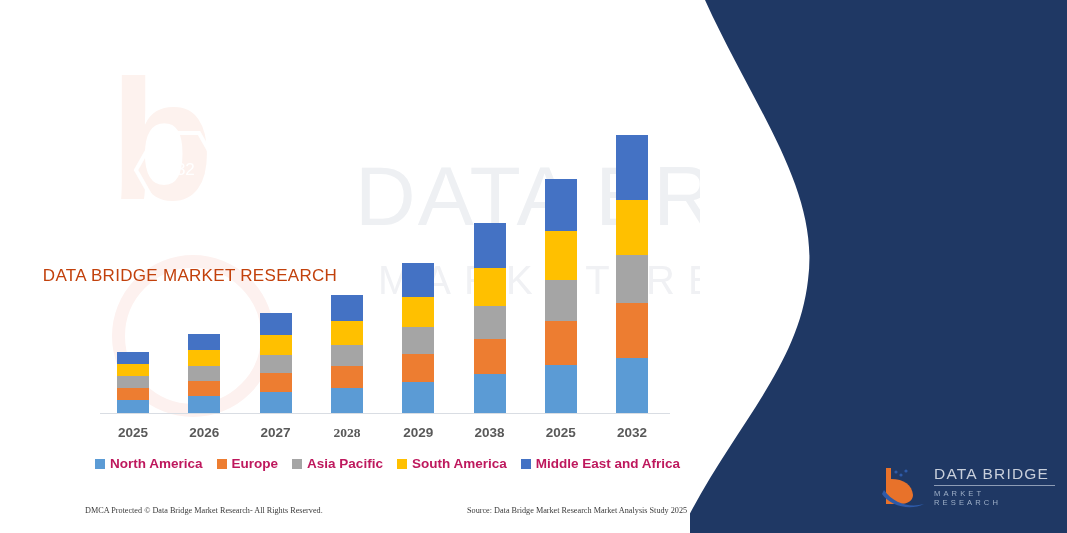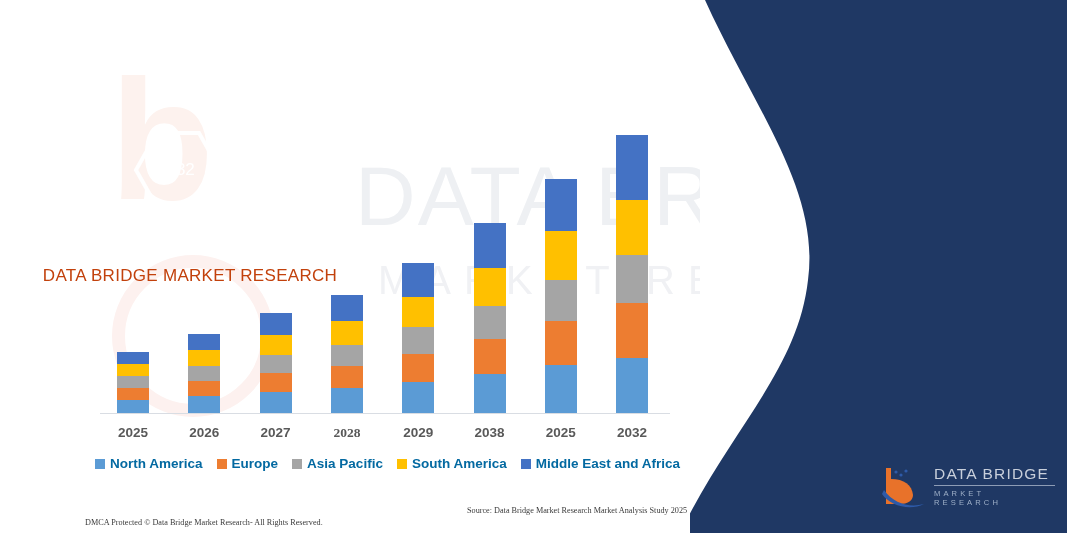--- a/index.html
+++ b/index.html
@@ -74,29 +74,29 @@
   }
 
   
   #legend{
     position:absolute;top:456px;left:100px;width:575px;
     display:flex;justify-content:center;align-items:center;
     gap:14px;z-index:5;
   }
   .legend-item{display:flex;align-items:center;gap:5px;}
   .legend-swatch{width:10px;height:10px;display:block;}
-  .legend-label{font-size:13.5px;font-weight:700;color:#0369a1;white-space:nowrap;}
+  .legend-label{font-size:13.5px;font-weight:700;color:#be185d;white-space:nowrap;}
 
   
   #footer{
     position:absolute;top:506px;left:0;width:690px;height:20px;z-index:5;
     font-size:8.2px;color:#3a3a3a;
     font-family:"Liberation Serif", serif;
   }
-  #footer-left{position:absolute;left:85px;top:0;white-space:nowrap;margin-top:12px;}
+  #footer-left{position:absolute;left:85px;top:0;white-space:nowrap;}
   #footer-right{position:absolute;left:428px;top:0;white-space:nowrap;margin-left:39px;}
 
   
   #panel-title{
     position:absolute;top:18px;left:20px;width:340px;
     text-align:center;
     font-size:16.5px;line-height:27px;color:#ffffff;
     z-index:4;
   }
   #hex-wrap{position:absolute;top:95px;left:115px;width:200px;height:120px;z-index:4;}

